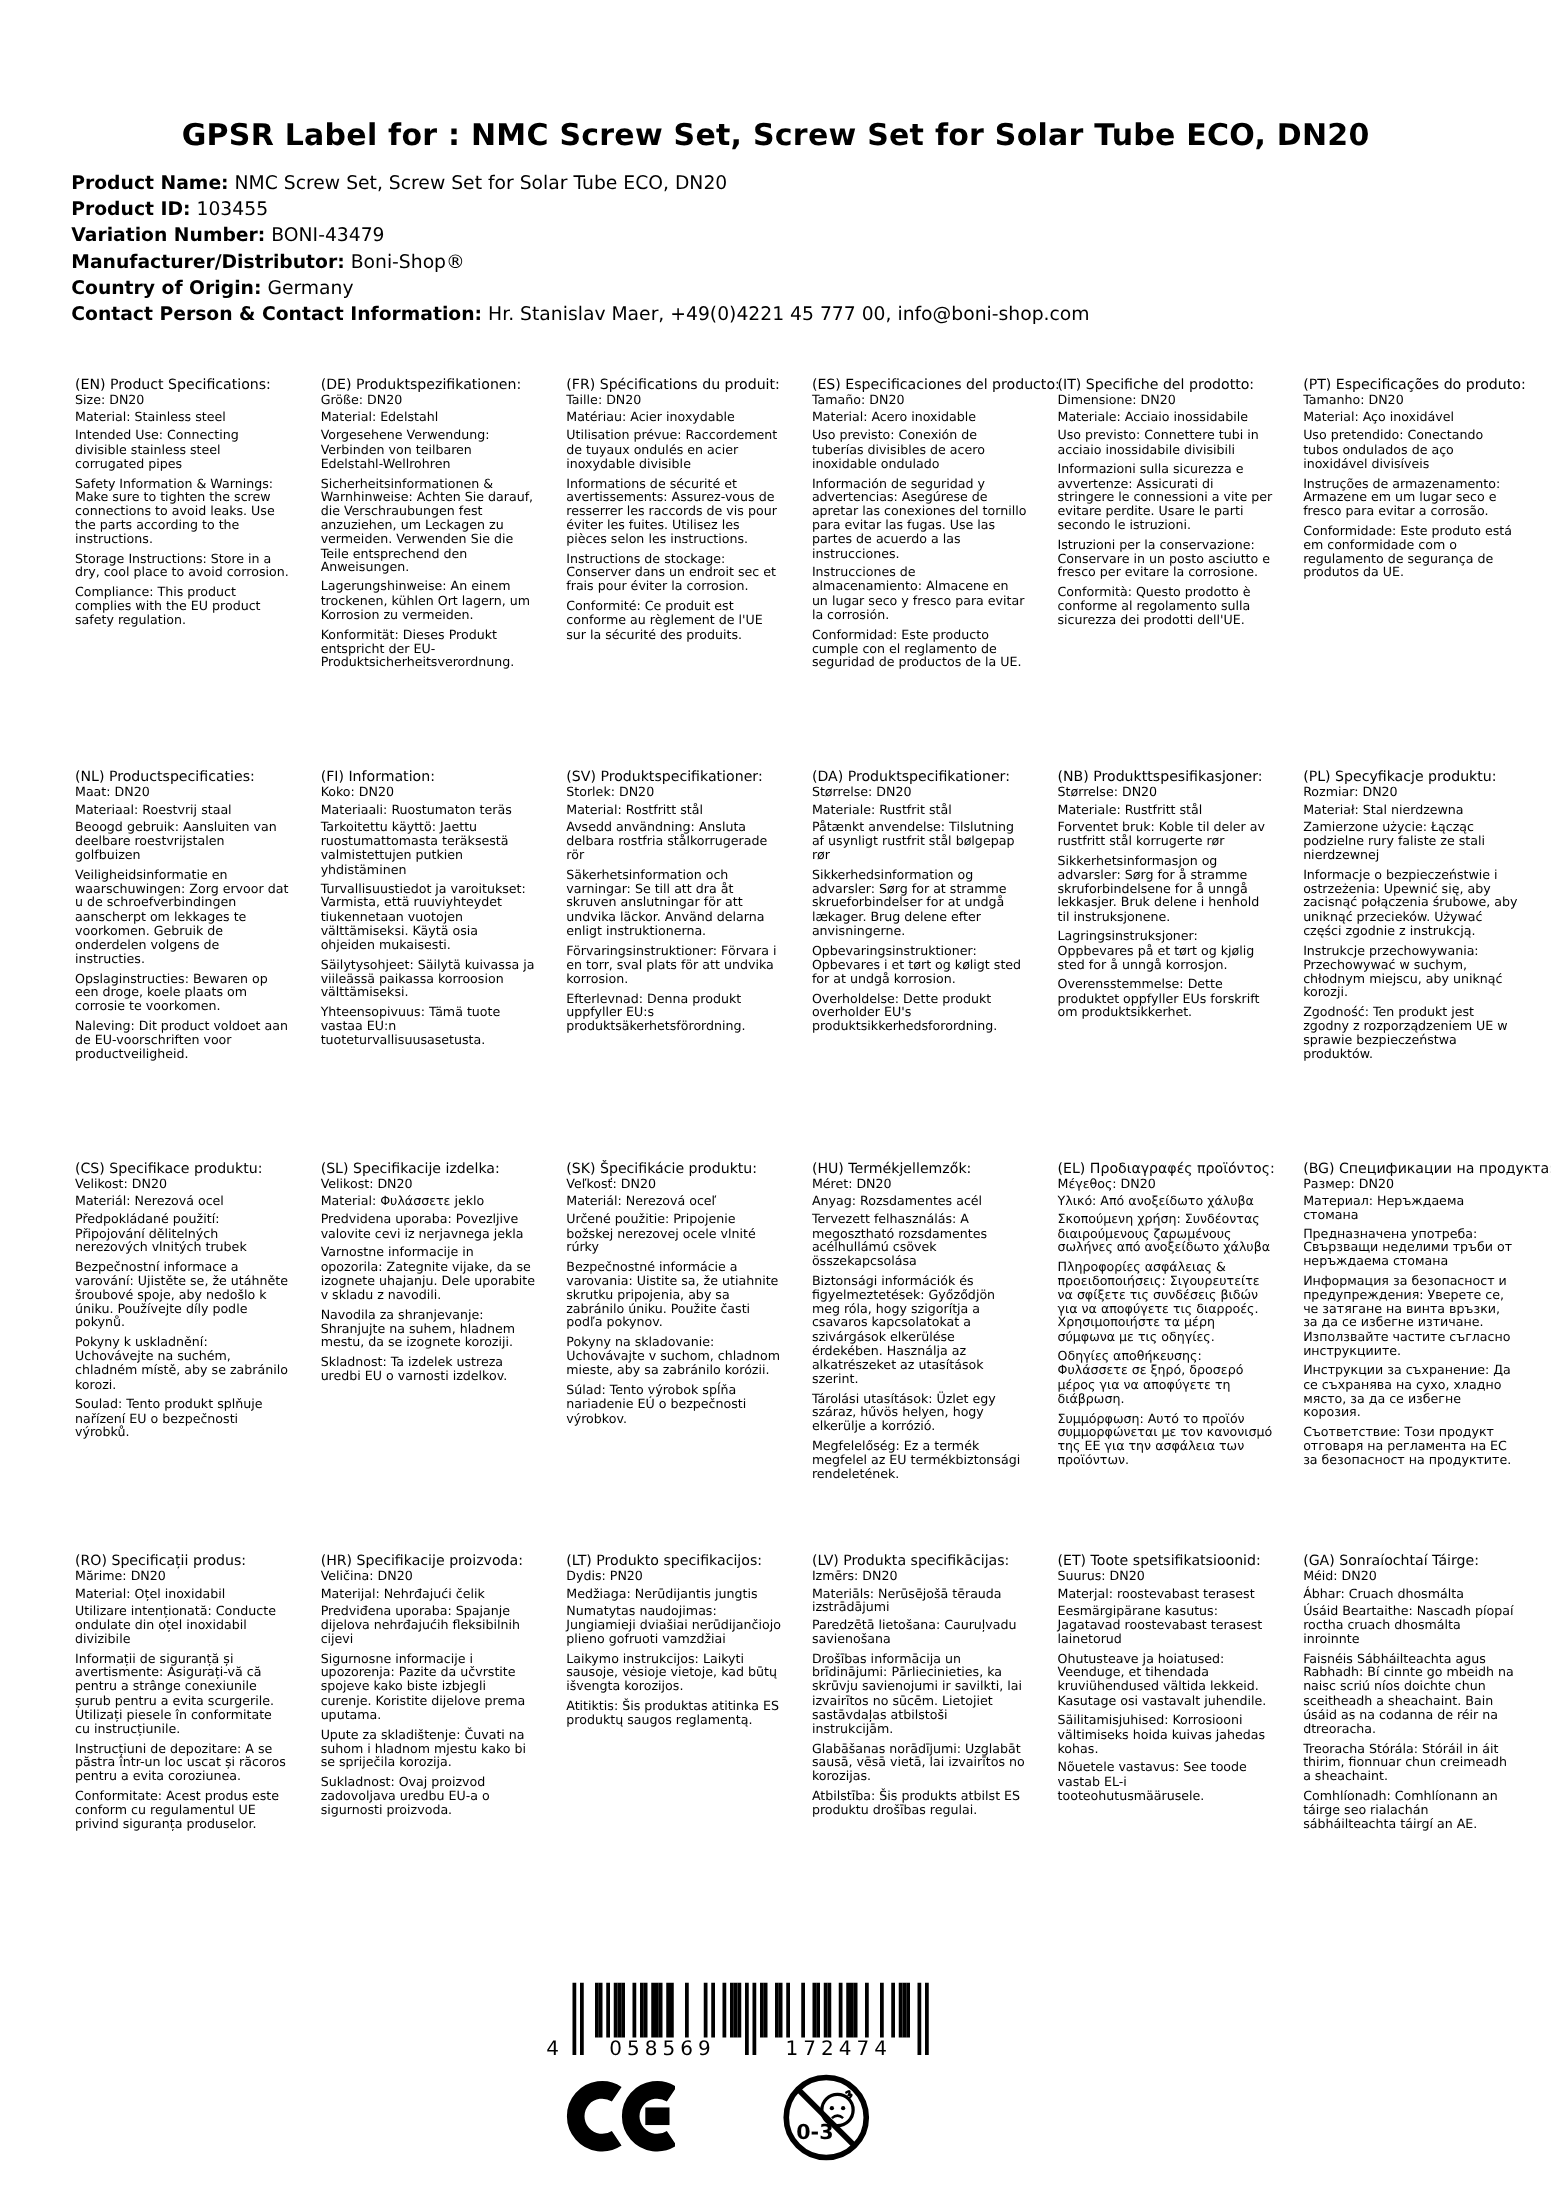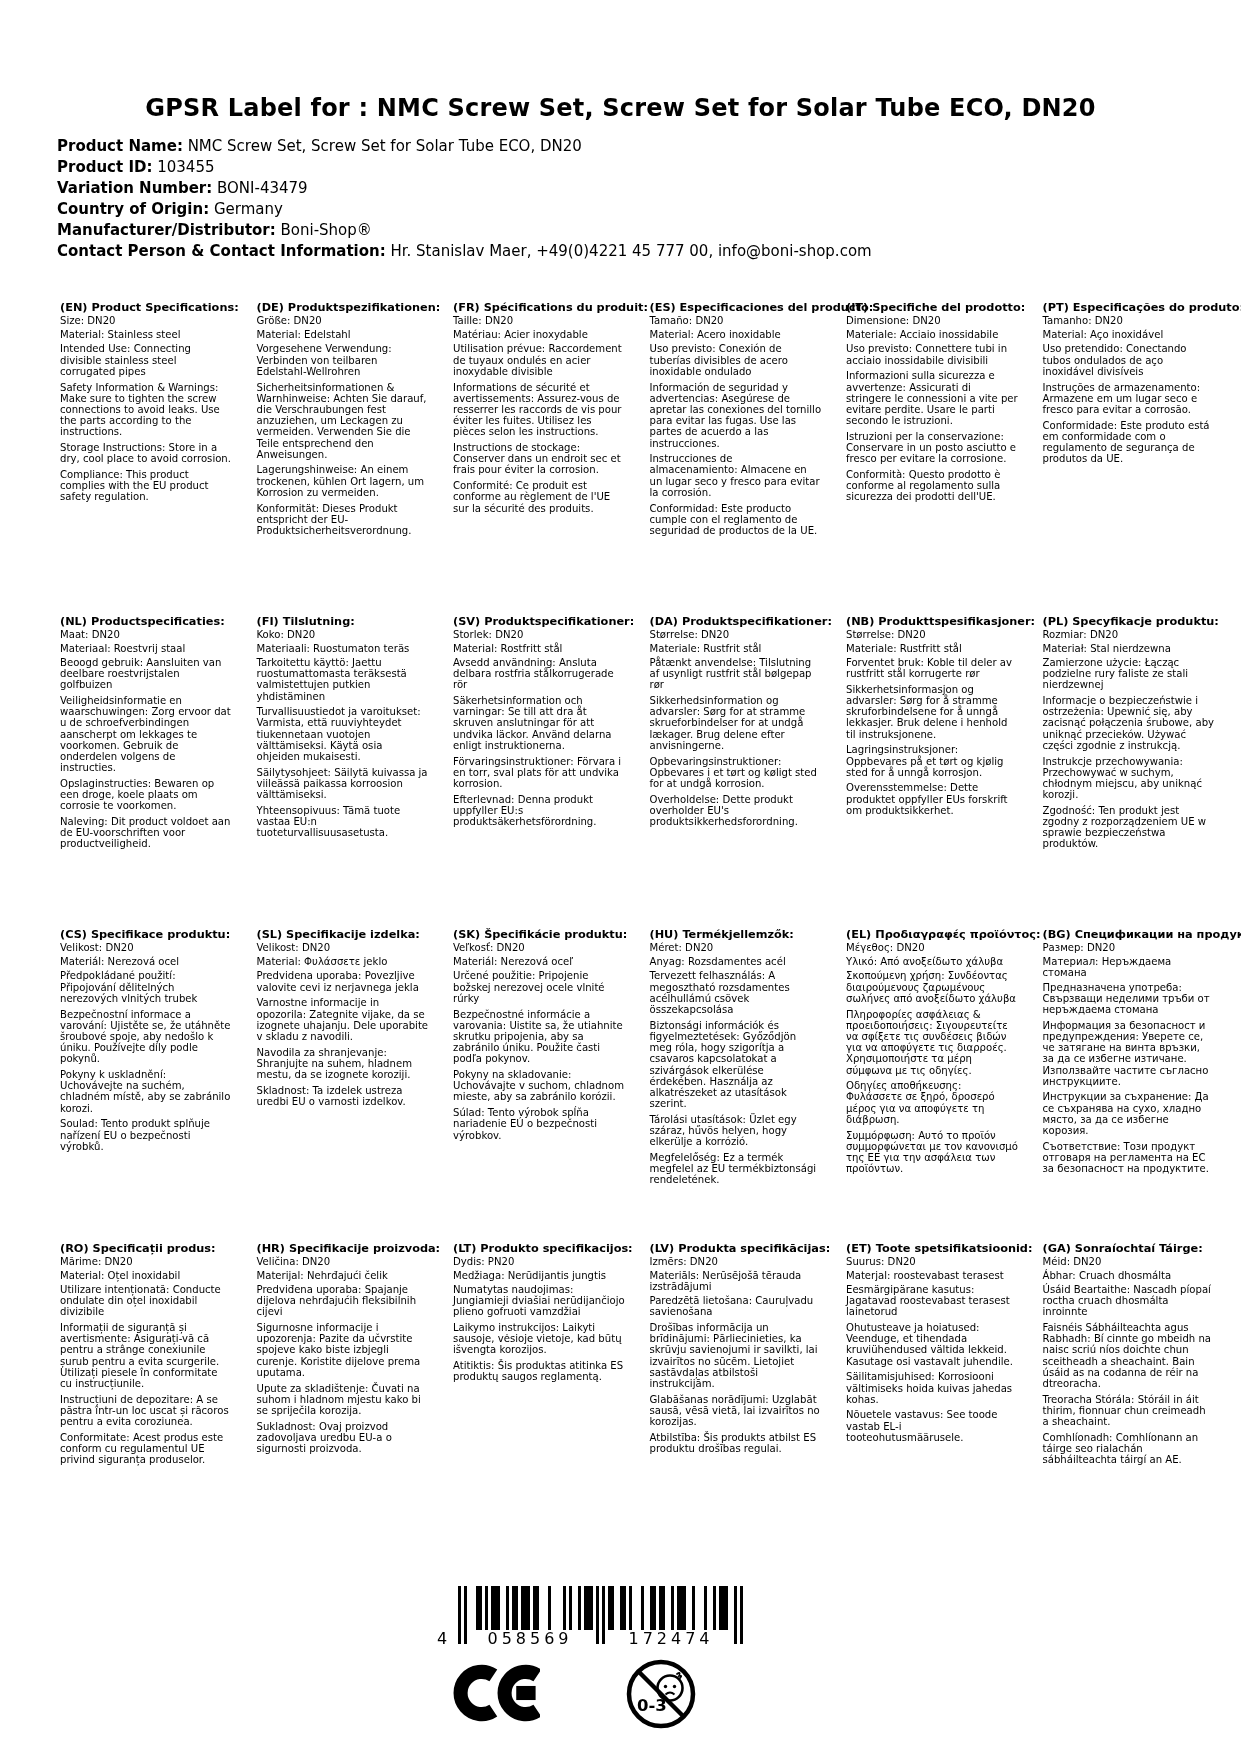--- a/index.html
+++ b/index.html
@@ -15,43 +15,43 @@
     position:absolute;top:136px;left:57px;font-size:15px;line-height:21px;
   }
   .product-info .row .lbl{font-weight:bold;margin-top:24px;}
   .product-info .row .val{font-weight:normal;}
   .lang-grid{
     position:absolute;top:301px;left:60px;
     display:grid;grid-template-columns:repeat(6,196.5px);grid-auto-rows:313.5px;
   }
   .lang-block{width:172px;overflow:visible;}
   .lang-heading{
-    font-size:11.3px;font-weight:bold;white-space:nowrap;margin:0 0 1px 0;
+    font-size:11.3px;font-weight:normal;white-space:nowrap;margin:0 0 1px 0;
     position:relative;z-index:1;background:transparent;
   }
   .lang-para{
     font-size:10.1px;line-height:11.2px;margin:0 0 4.5px 0;
   }
   .lang-para.first{margin-bottom:3px;}
   .barcode-wrap{position:absolute;left:436px;top:1586px;}
   .symbols-row{position:absolute;left:452px;top:1658px;width:320px;height:72px;}
   .ce-mark{position:absolute;left:0;top:2px;}
   .age-warning{position:absolute;left:173px;top:0;}
 </style>
 </head>
 <body>
 
 <div class="page-title">GPSR Label for : NMC Screw Set, Screw Set for Solar Tube ECO, DN20</div>
 
 <div class="product-info">
     <div class="row"><span class="lbl">Product Name:</span><span class="val"> NMC Screw Set, Screw Set for Solar Tube ECO, DN20</span></div>
     <div class="row"><span class="lbl">Product ID:</span><span class="val"> 103455</span></div>
     <div class="row"><span class="lbl">Variation Number:</span><span class="val"> BONI-43479</span></div>
+    <div class="row"><span class="lbl">Manufacturer/Distributor:</span><span class="val"> Boni-Shop®</span></div>
     <div class="row"><span class="lbl">Country of Origin:</span><span class="val"> Germany</span></div>
-    <div class="row"><span class="lbl">Manufacturer/Distributor:</span><span class="val"> Boni-Shop®</span></div>
     <div class="row"><span class="lbl">Contact Person &amp; Contact Information:</span><span class="val"> Hr. Stanislav Maer, +49(0)4221 45 777 00, info@boni-shop.com</span></div>
   </div>
 
 <div class="lang-grid">
     <div class="lang-block">
       <div class="lang-heading">(EN) Product Specifications:</div>
       <div class="lang-para first">Size: DN20</div>
       <div class="lang-para first">Material: Stainless steel</div>
       <div class="lang-para">Intended Use: Connecting divisible stainless steel corrugated pipes</div>
       <div class="lang-para">Safety Information &amp; Warnings: Make sure to tighten the screw connections to avoid leaks. Use the parts according to the instructions.</div>
@@ -105,21 +105,21 @@
     <div class="lang-block">
       <div class="lang-heading">(NL) Productspecificaties:</div>
       <div class="lang-para first">Maat: DN20</div>
       <div class="lang-para first">Materiaal: Roestvrij staal</div>
       <div class="lang-para">Beoogd gebruik: Aansluiten van deelbare roestvrijstalen golfbuizen</div>
       <div class="lang-para">Veiligheidsinformatie en waarschuwingen: Zorg ervoor dat u de schroefverbindingen aanscherpt om lekkages te voorkomen. Gebruik de onderdelen volgens de instructies.</div>
       <div class="lang-para">Opslaginstructies: Bewaren op een droge, koele plaats om corrosie te voorkomen.</div>
       <div class="lang-para">Naleving: Dit product voldoet aan de EU-voorschriften voor productveiligheid.</div>
     </div>
     <div class="lang-block">
-      <div class="lang-heading">(FI) Tilslutning:</div>
+      <div class="lang-heading">(FI) Information:</div>
       <div class="lang-para first">Koko: DN20</div>
       <div class="lang-para first">Materiaali: Ruostumaton teräs</div>
       <div class="lang-para">Tarkoitettu käyttö: Jaettu ruostumattomasta teräksestä valmistettujen putkien yhdistäminen</div>
       <div class="lang-para">Turvallisuustiedot ja varoitukset: Varmista, että ruuviyhteydet tiukennetaan vuotojen välttämiseksi. Käytä osia ohjeiden mukaisesti.</div>
       <div class="lang-para">Säilytysohjeet: Säilytä kuivassa ja viileässä paikassa korroosion välttämiseksi.</div>
       <div class="lang-para">Yhteensopivuus: Tämä tuote vastaa EU:n tuoteturvallisuusasetusta.</div>
     </div>
     <div class="lang-block">
       <div class="lang-heading">(SV) Produktspecifikationer:</div>
       <div class="lang-para first">Storlek: DN20</div>

